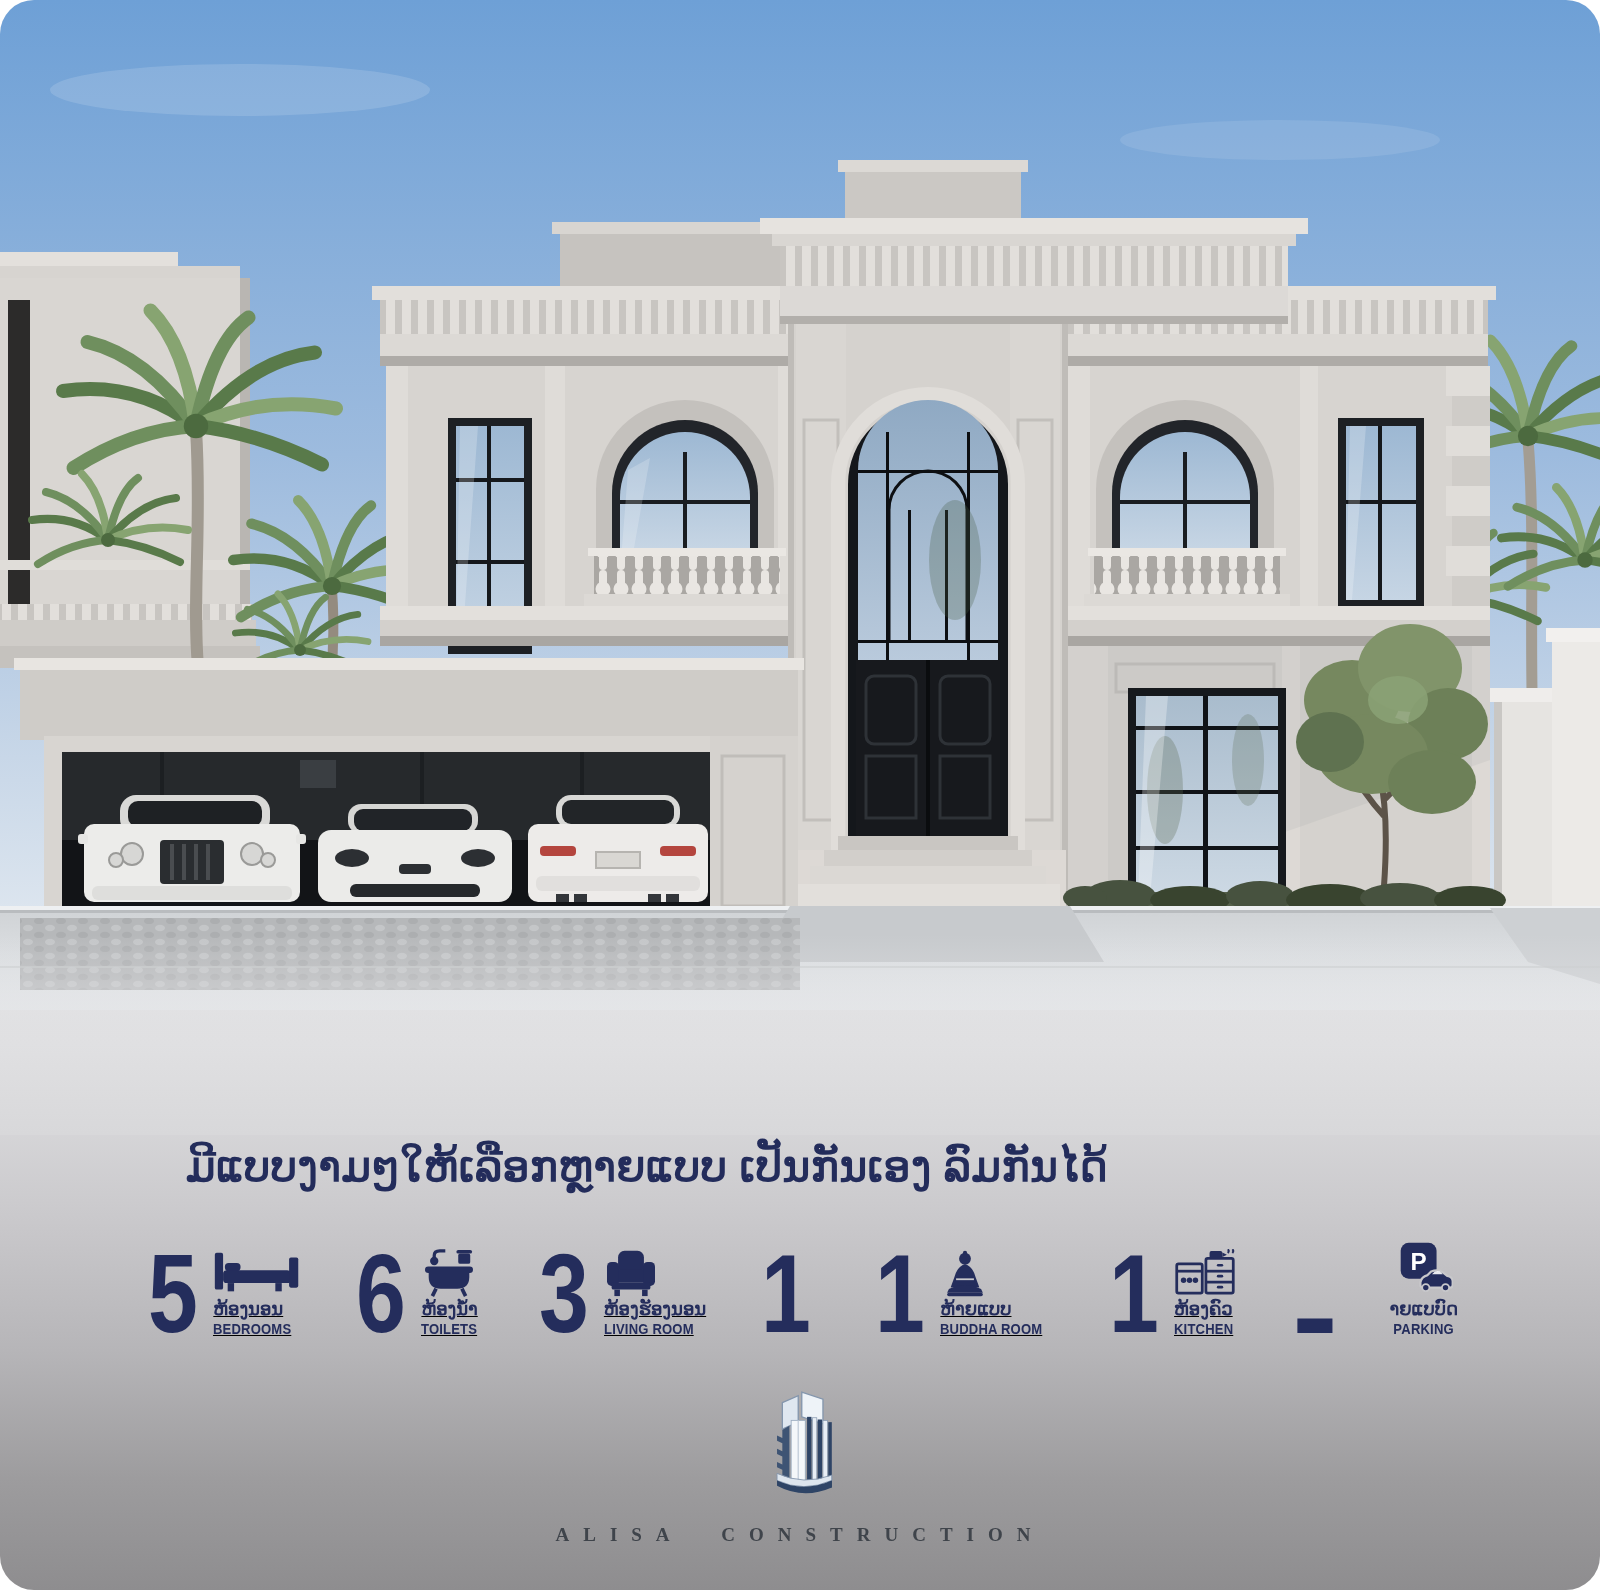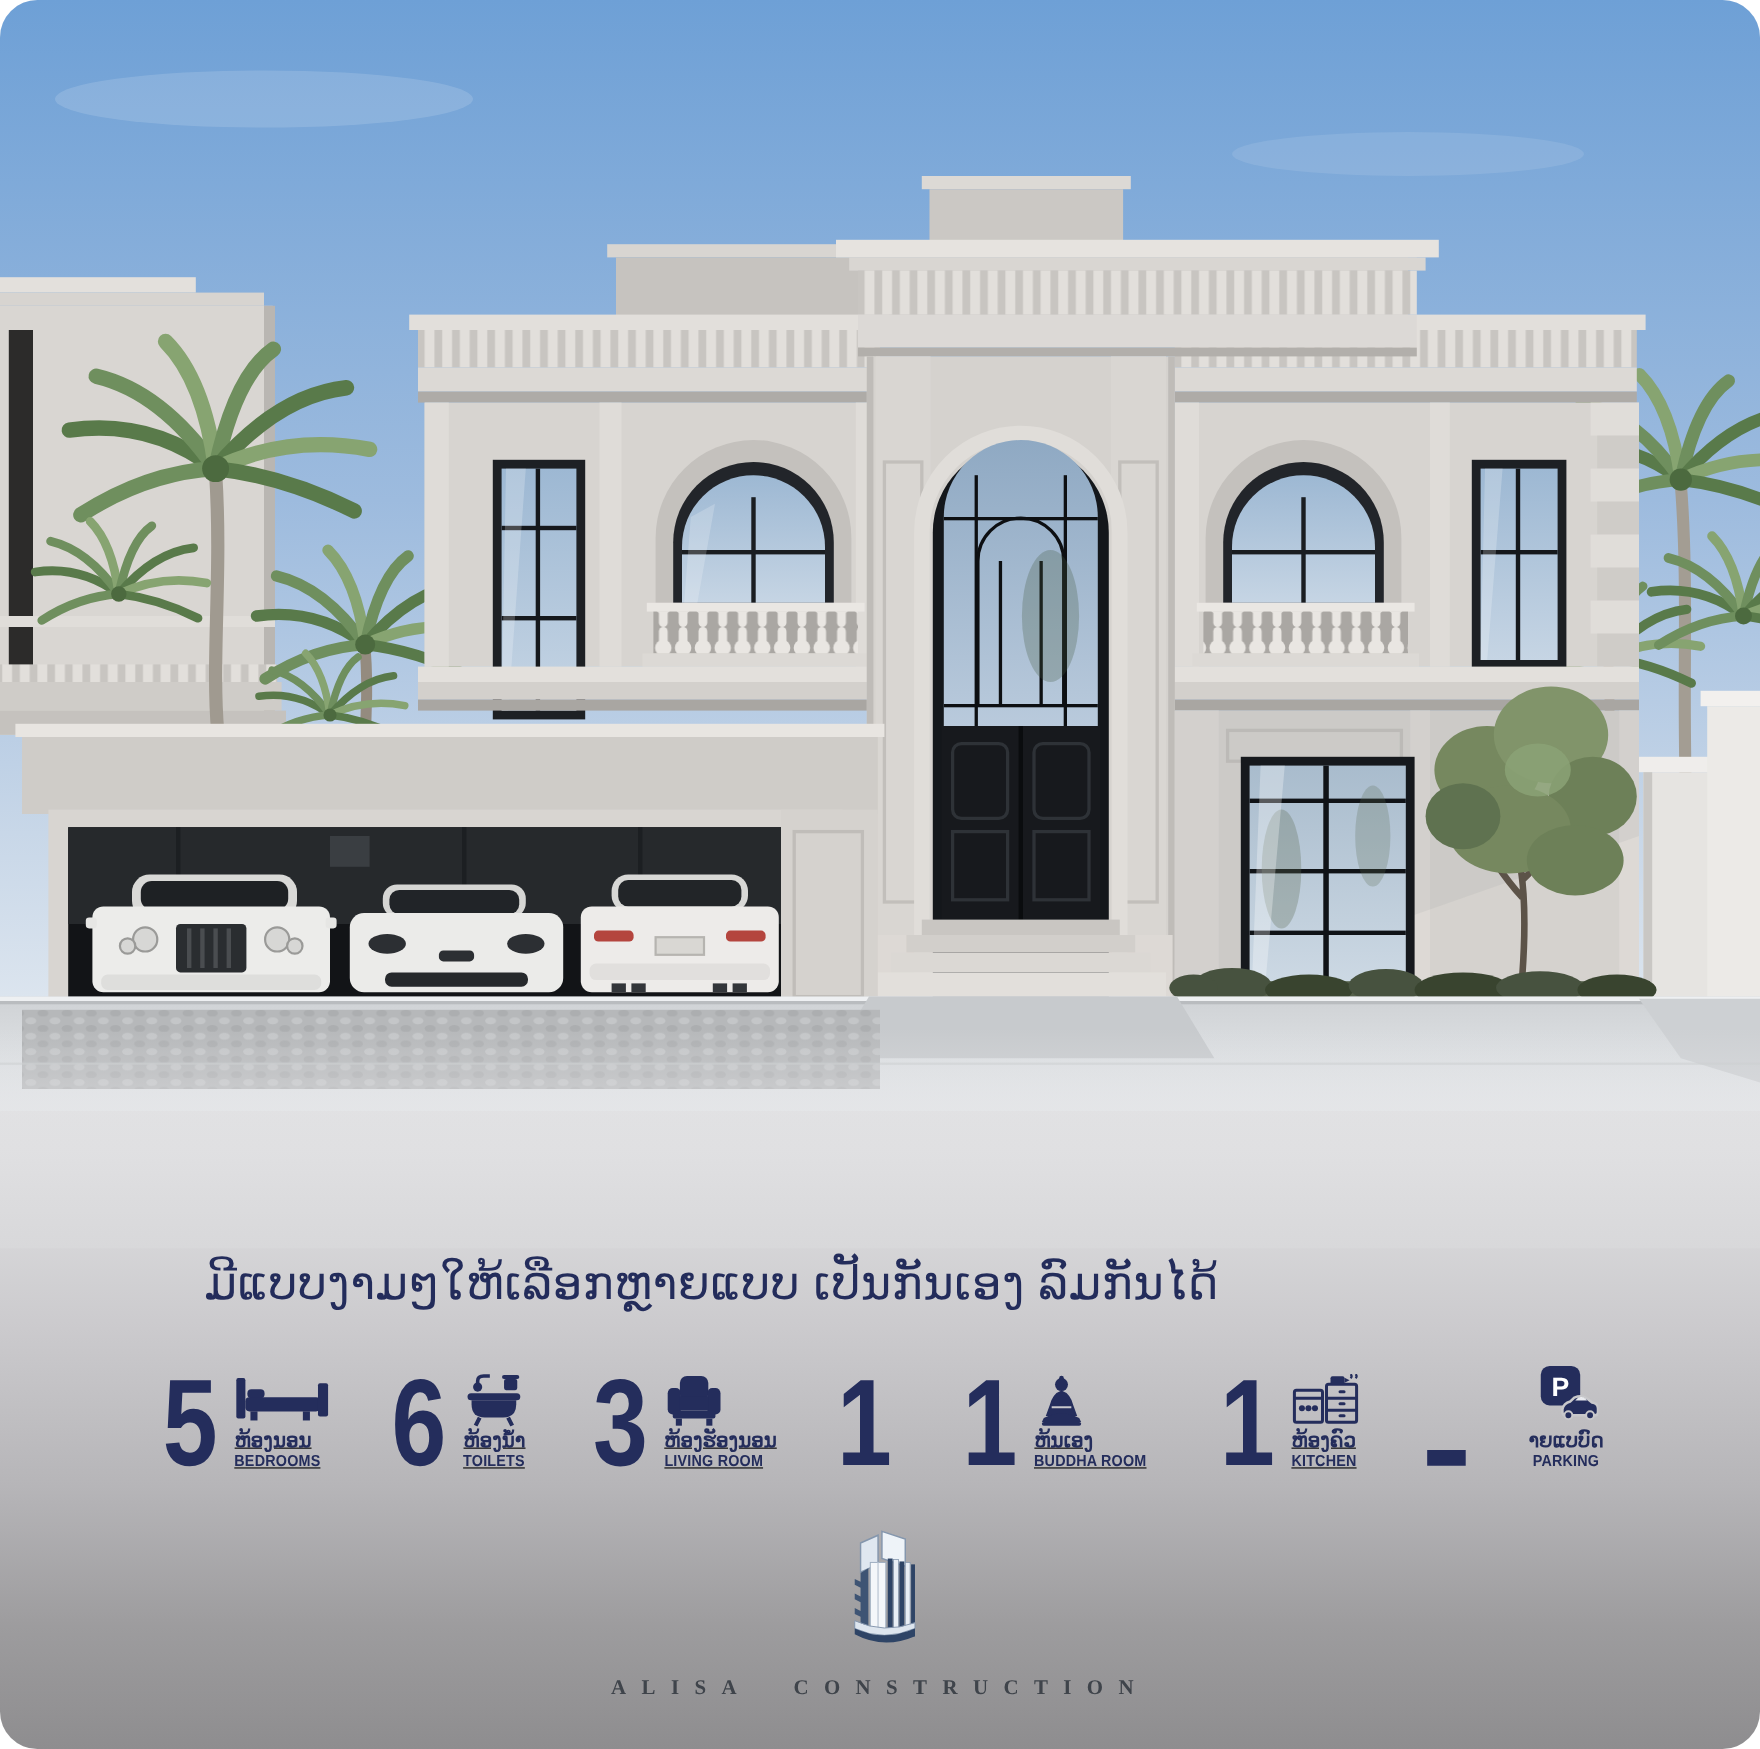--- a/index.html
+++ b/index.html
@@ -6,21 +6,21 @@
   .page{
     position:relative;width:1600px;height:1590px;margin:0 auto;
     overflow:hidden;border-radius:34px;
     background:linear-gradient(180deg,#f2f3f4 0%,#e6e7e9 60%,#dcdcde 68%,#cbcacd 76%,#b6b5b8 85%,#9d9c9e 93%,#8e8d8f 100%);
     font-family:"Liberation Sans", sans-serif;
   }
   .photo{position:absolute;left:0;top:0;width:1600px;height:1135px;display:block;}
   
   .headline{
     position:absolute;left:186px;top:1142px;width:1200px;
-    font-size:42px;font-weight:400;color:#232c5b;letter-spacing:.5px;
+    font-size:42px;font-weight:700;color:#232c5b;letter-spacing:.5px;
   }
   
   .stats{
     position:absolute;left:148px;right:142px;top:1232px;height:104px;
     display:flex;align-items:flex-end;justify-content:space-between;
   }
   .stat{display:flex;align-items:flex-end;}
   .stat-value{
     font-size:112px;line-height:.76;font-weight:800;color:#242d5c;
     transform:scaleX(.8);transform-origin:left bottom;letter-spacing:-3px;display:inline-block;
@@ -476,21 +476,21 @@
           <svg width="50" height="48" viewBox="0 0 56 52" fill="#242d5c">
             <circle cx="28" cy="3.5" r="2.4"></circle>
               <circle cx="28" cy="10" r="6.6"></circle>
             <path d="M28,16 q-9,3 -12,15 l-4,11 h32 l-4,-11 q-3,-12 -12,-15 z"></path>
             <path d="M28,16 q-9,3 -12,15" fill="none"></path>
             <line x1="18" y1="33" x2="38" y2="33" stroke="#c9c9cc" stroke-width="2"></line>
             <path d="M10,44 q18,-9 36,0 l2,4 h-40 z"></path>
             <rect x="8" y="48" width="40" height="4" rx="2"></rect>
           </svg>
         </span>
-        <span class="lab-lo">ຫ້ນເອງ</span>
+        <span class="lab-lo">ຫ້າຍແບບ</span>
         <span class="lab-en">BUDDHA ROOM</span>
       </span>
     </div>
 
     <div class="stat">
       <span class="stat-value">1</span>
       <span class="stat-detail">
         <span>
           <svg width="62" height="48" viewBox="0 0 68 52" fill="none" stroke="#242d5c" stroke-width="3">
             <rect x="3" y="16" width="28" height="32" rx="2"></rect>

